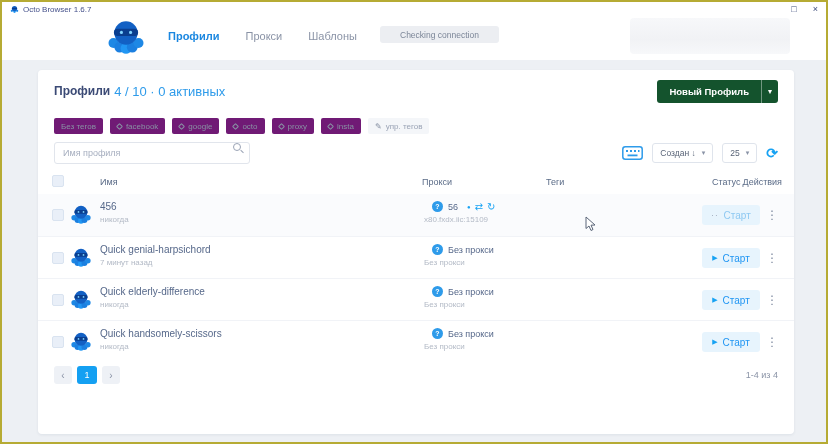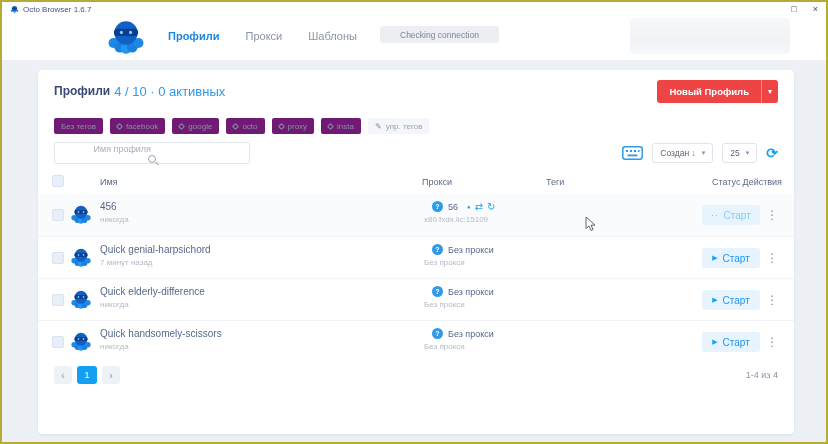--- a/index.html
+++ b/index.html
@@ -44,21 +44,21 @@
   .card-head { position: absolute; left: 16px; right: 16px; top: 8px; height: 26px; display: flex; align-items: center; }
   .page-title { font-size: 12px; font-weight: bold; color: #3b4a75; }
   .page-summary { font-size: 13px; color: #2e9bea; margin-left: 4px; }
   .head-buttons { margin-left: auto; display: flex; gap: 10px; align-items: center; }
   .btn-quick {
     height: 23px; padding: 0 9px; border: 1px solid #d6dde8; border-radius: 3px; background: #fff;
     display: flex; align-items: center; gap: 6px; font-size: 9.5px; color: #44508a; cursor: pointer;
   }
   .btn-quick svg { display: block; }
   .btn-new {
-    height: 23px; border-radius: 3px; background: #ef4444; color: #fff; display: flex; align-items: stretch;
+    height: 23px; border-radius: 3px; background: #14532d; color: #fff; display: flex; align-items: stretch;
     font-size: 9.5px; cursor: pointer; overflow: hidden;
   }
   .btn-new .btn-new-label { display: flex; align-items: center; padding: 0 12px; font-weight: bold; }
   .btn-new .btn-new-caret {
     display: flex; align-items: center; padding: 0 6px; border-left: 1px solid rgba(255,255,255,.4); font-size: 8px;
   }
   
   .tags-row { position: absolute; left: 16px; top: 48px; height: 16px; display: flex; gap: 7px; align-items: center; }
   .chip {
     height: 16px; padding: 0 7px; background: #701a75; border-radius: 2px; display: flex; align-items: center; gap: 4px;
@@ -66,21 +66,21 @@
   }
   .tag-glyph {
     width: 5px; height: 5px; border: 1px solid #8892a4; border-radius: 1px; transform: rotate(45deg); display: inline-block;
   }
   .chip.manage { background: #f4f6f9; color: #9aa3b5; }
   .pencil-glyph { font-size: 8px; color: #8892a4; }
   
   .controls-row { position: absolute; left: 16px; right: 16px; top: 72px; height: 22px; }
   .search-box {
     position: absolute; left: 0; top: 0; width: 196px; height: 22px; border: 1px solid #e1e5ec; border-radius: 3px;
-    display: flex; align-items: center; padding: 0 8px; background: #fff; flex-direction: column;
+    display: flex; padding: 0 8px; background: #fff;
   }
   .search-box input { border: 0; outline: 0; flex: 1; font-size: 9px; color: #56688a; font-family: "Liberation Sans", sans-serif; }
   .search-box input::placeholder { color: #a6aebf; }
   .search-glyph { position: relative; width: 8px; height: 8px; border: 1.2px solid #9aa3b5; border-radius: 50%; }
   .search-glyph::after { content: ""; position: absolute; left: 6px; top: 7px; width: 4px; height: 1.2px; background: #9aa3b5; transform: rotate(45deg); }
   .right-controls { position: absolute; right: 0; top: 1px; display: flex; align-items: center; gap: 9px; }
   .kbd-icon { display: block; }
   .select {
     height: 20px; border: 1px solid #dfe4ec; border-radius: 3px; background: #fff; display: flex; align-items: center; gap: 6px;
     padding: 0 7px; font-size: 8.5px; color: #5a6578; cursor: pointer;

